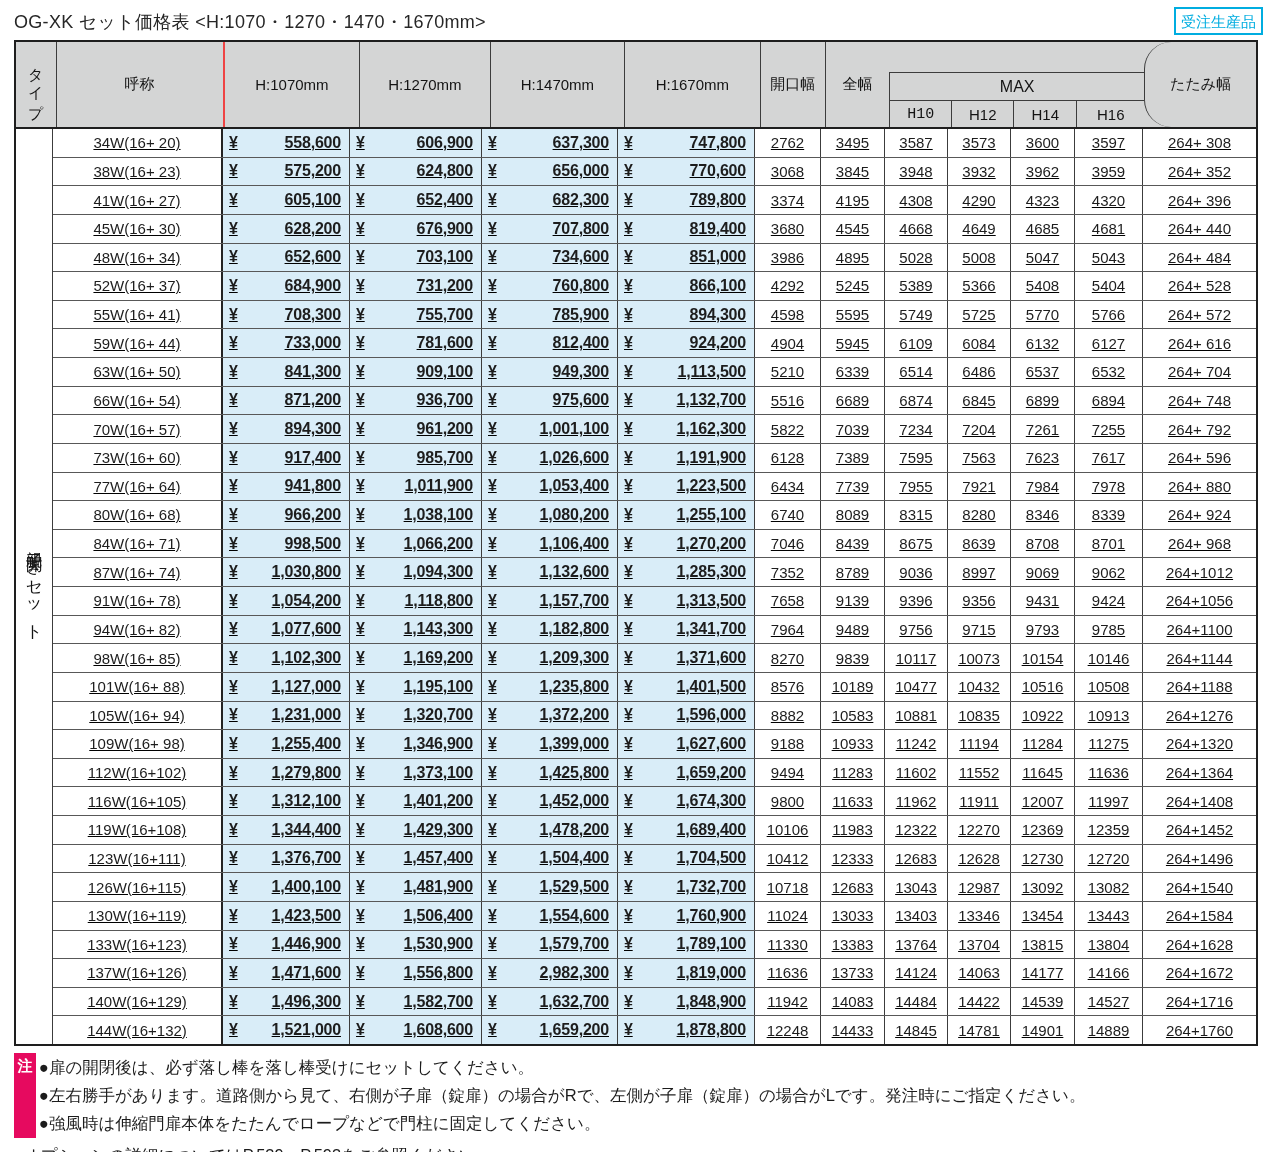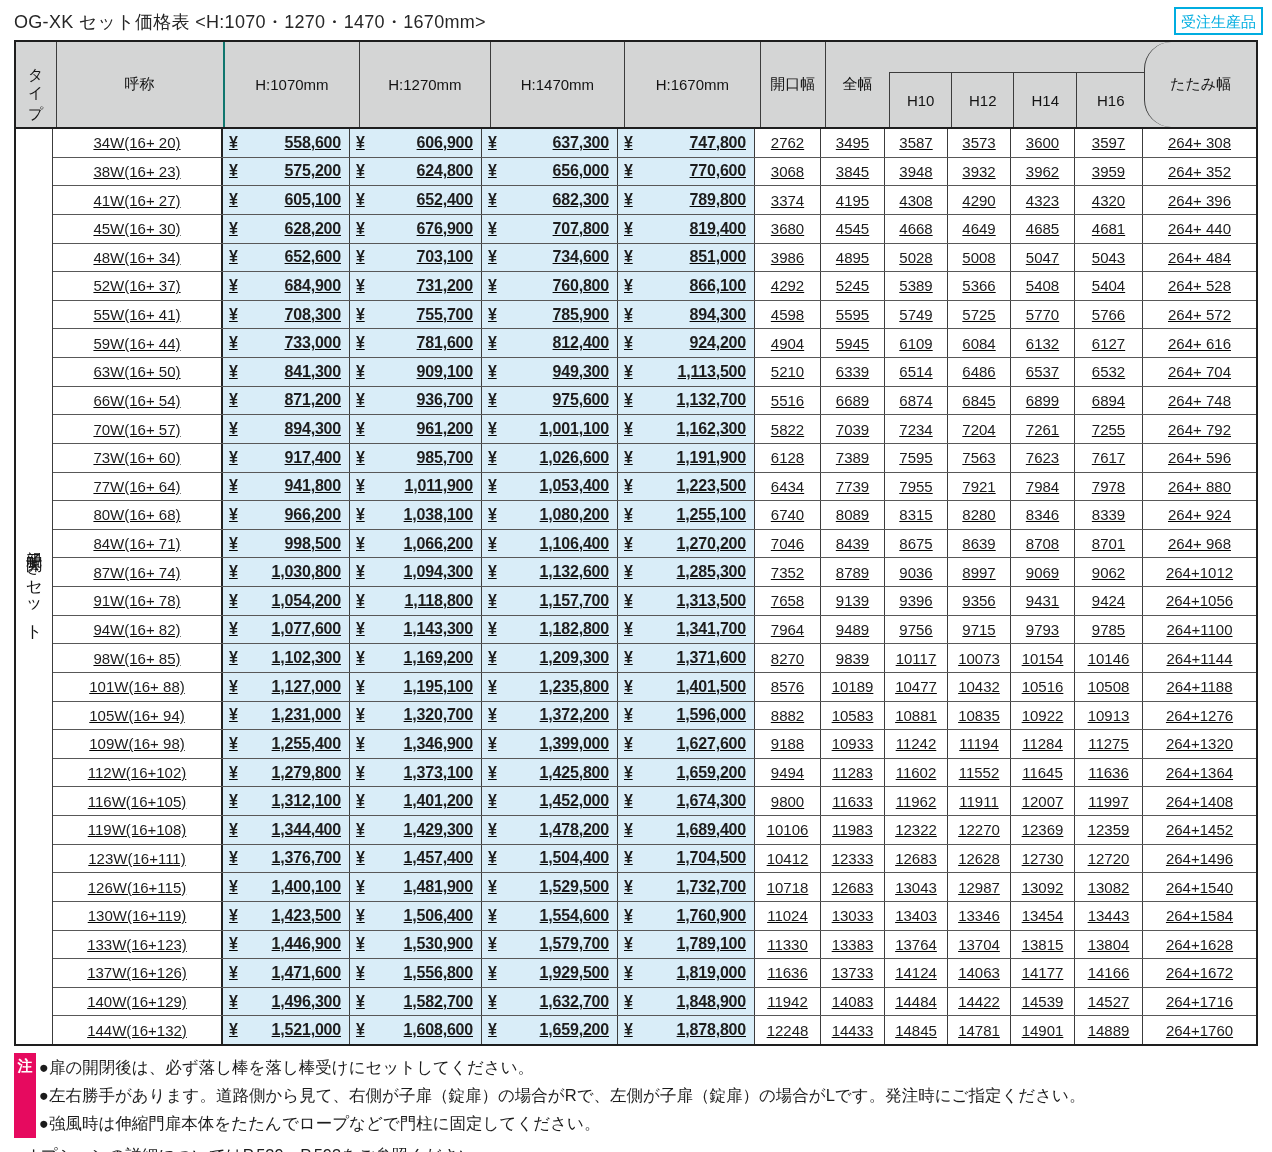--- a/index.html
+++ b/index.html
@@ -23,34 +23,34 @@
     width:1244px;margin-top:2px;border:2.5px solid #1e1e1e;background:#fff;
   }
   .thead{height:87px;border-bottom:2px solid #1e1e1e;background:#d4d5d5;display:flex;}
   .hc{
     display:flex;align-items:center;justify-content:center;
     border-right:1.5px solid #3c3c3c;font-size:15px;color:#141414;
     white-space:pre;text-align:center;
   }
   .hc.type{width:41px;}
   .vtext{writing-mode:vertical-rl;text-orientation:upright;letter-spacing:1px;line-height:1.05;}
-  .hc.name{width:170px;border-right:2px solid #0f766e;}
+  .hc.name{width:170px;border-right:2px solid #ef4444;}
   .hc.w1{width:137px;}.hc.w2{width:132px;}.hc.w3{width:136px;}.hc.w4{width:137px;}
   .hc.open{width:66px;}
   .hc.total{width:64px;border-right:none;}
   .maxgroup{width:258px;position:relative;}
   .max-box{
     position:absolute;left:0;right:0;top:30px;bottom:0;
     border-left:1.5px solid #3c3c3c;border-top:1.5px solid #3c3c3c;
     display:flex;flex-direction:column;
   }
   .max-label{height:28px;border-bottom:1.5px solid #3c3c3c;display:flex;align-items:center;justify-content:center;font-size:16px;color:#141414;}
   .max-sub{flex:1;display:flex;}
   .max-sub .sc{display:flex;align-items:center;justify-content:center;font-size:15px;color:#141414;border-right:1.5px solid #3c3c3c;}
-  .sc.s1{width:63px;}.sc.s2{width:63px;}.sc.s3{width:64px;}.sc.s4{width:68px;border-right:none;}
+  .sc.s1{width:63px;font-family:Liberation Mono, monospace;}.sc.s2{width:63px;}.sc.s3{width:64px;}.sc.s4{width:68px;border-right:none;}
   .hc.fold{width:113px;border-left:1.5px solid #3c3c3c;border-right:none;border-radius:27px;}
   
   .tbody{display:flex;height:915px;}
   .type-col{
     width:41px;border-right:1.5px solid #3c3c3c;background:#fff;
     display:flex;align-items:center;justify-content:center;
   }
   .type-col .vtext{font-size:16.5px;letter-spacing:3px;color:#141414;}
   .rows{flex:1;display:flex;flex-direction:column;text-decoration:underline;}
   .row{flex:1;display:flex;border-bottom:1.5px solid #585858;}
@@ -100,20 +100,21 @@
       </div>
       <div class="hc name">呼称</div>
       <div class="hc w1">H:1070mm</div>
       <div class="hc w2">H:1270mm</div>
       <div class="hc w3">H:1470mm</div>
       <div class="hc w4">H:1670mm</div>
       <div class="hc open">開口幅</div>
       <div class="hc total">全幅</div>
       <div class="maxgroup">
         <div class="max-box">
+          <div class="max-label">MAX</div>
           <div class="max-sub">
             <div class="sc s1">H10</div>
             <div class="sc s2">H12</div>
             <div class="sc s3">H14</div>
             <div class="sc s4">H16</div>
           </div>
         </div>
       </div>
       <div class="hc fold">たたみ幅</div>
     </div>
@@ -526,21 +527,21 @@
             <div class="c hm">13764</div>
             <div class="c hm">13704</div>
             <div class="c hm2">13815</div>
             <div class="c h16">13804</div>
             <div class="c cfold">264+1628</div>
           </div>
           <div class="row">
             <div class="c cname">137W(16+126)</div>
             <div class="c price w1"><span class="yen">¥</span><span class="amt">1,471,600</span></div>
             <div class="c price w2"><span class="yen">¥</span><span class="amt">1,556,800</span></div>
-            <div class="c price w3"><span class="yen">¥</span><span class="amt">1,929,500</span></div>
+            <div class="c price w3"><span class="yen">¥</span><span class="amt">2,982,300</span></div>
             <div class="c price w4"><span class="yen">¥</span><span class="amt">1,819,000</span></div>
             <div class="c open">11636</div>
             <div class="c total">13733</div>
             <div class="c hm">14124</div>
             <div class="c hm">14063</div>
             <div class="c hm2">14177</div>
             <div class="c h16">14166</div>
             <div class="c cfold">264+1672</div>
           </div>
           <div class="row">

